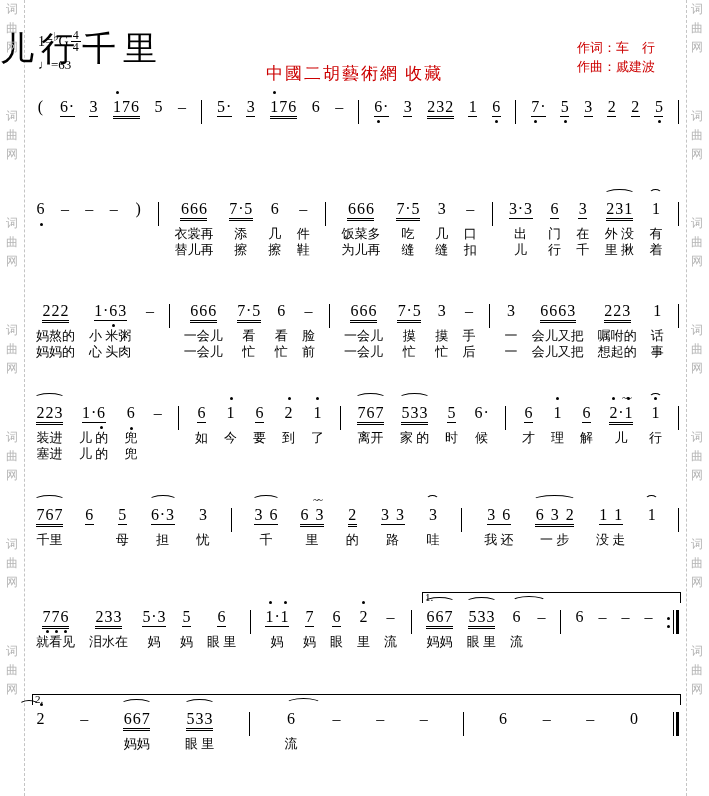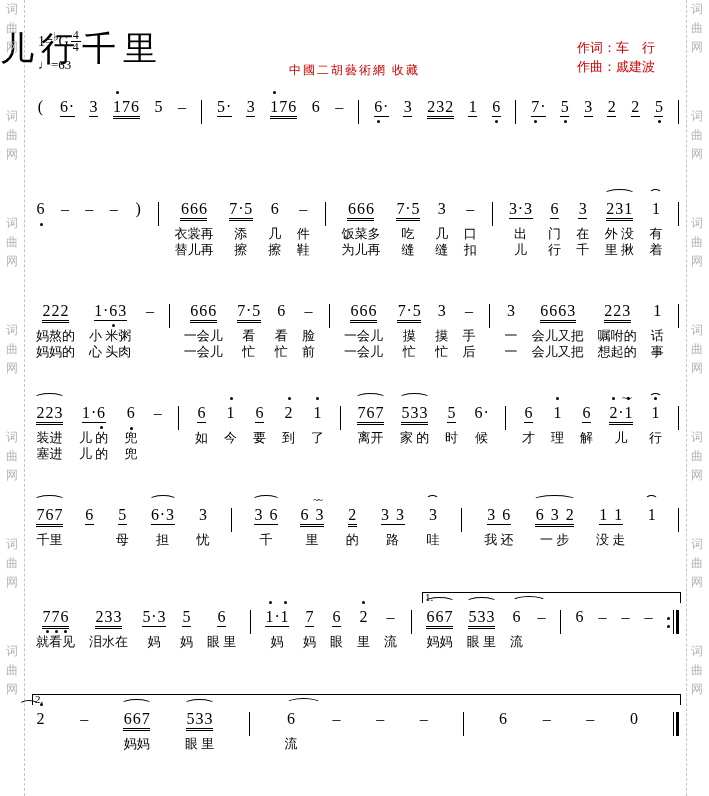--- a/index.html
+++ b/index.html
@@ -14,21 +14,21 @@
   .wm-line.left{left:24px;} .wm-line.right{right:22px;}
   
   .keysig{position:absolute;left:38px;top:30px;font-size:14px;line-height:17px;}
   .keyrow{display:flex;align-items:center;}
   .keyrow .flat{font-size:12px;position:relative;top:-4px;}
   .frac{display:inline-flex;flex-direction:column;align-items:center;font-size:12px;line-height:11px;margin-left:2px;}
   .frac i{font-style:normal;padding:0 2px;}
   .frac i:first-child{border-bottom:1px solid #000;}
   .tempo{margin-top:3px;font-size:13px;}
   .title{position:absolute;top:26px;left:0;right:16px;font-size:34px;letter-spacing:7px;}
-  .subtitle{position:absolute;top:62px;left:0;right:0;text-align:center;font-size:12px;letter-spacing:2px;color:var(--red);}
+  .subtitle{position:absolute;top:62px;left:0;right:0;text-align:center;font-size:17px;letter-spacing:2px;color:var(--red);}
   .credits{position:absolute;right:54px;top:38px;font-size:13px;line-height:19px;color:var(--red);}
   
   #score{position:absolute;top:82px;left:36px;right:30px;z-index:2;}
   .system{position:relative;height:102px;padding-top:14px;box-sizing:border-box;}
   .trow{display:flex;justify-content:space-between;align-items:flex-start;}
   .tok{display:inline-flex;flex-direction:column;align-items:center;position:relative;}
   .nrow{display:inline-flex;position:relative;height:21px;line-height:21px;font-size:16px;}
   .ch{position:relative;display:inline-block;min-width:9px;text-align:center;}
   .ch.gap{min-width:6px;}
   .ch.small{min-width:6px;}

